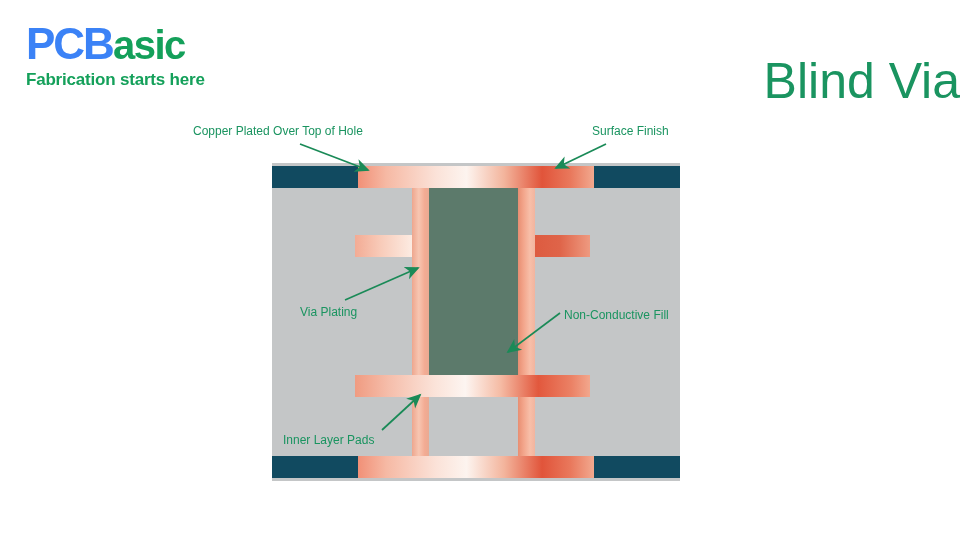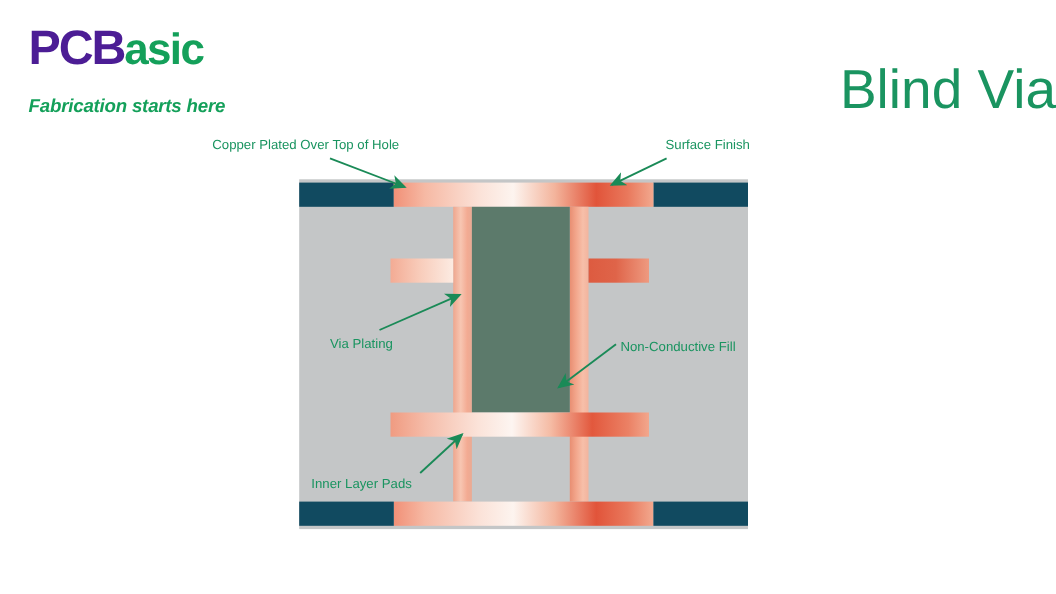--- a/index.html
+++ b/index.html
@@ -32,36 +32,35 @@
   .logo-wordmark {
     font-size: 40px;
     line-height: 44px;
     letter-spacing: -1px;
     white-space: nowrap;
   }
   .logo-pcb {
     font-weight: bold;
     font-size: 44px;
     letter-spacing: -2px;
-    color: #4c1d95;
+    color: #3b82f6;
   }
   .logo-asic {
     font-weight: bold;
     font-size: 40px;
     letter-spacing: -1.5px;
     color: #14a05a;
   }
   .logo-tagline {
-    margin-top: 20px;
+    margin-top: 3px;
     font-size: 17px;
     font-weight: bold;
     color: #14a05a;
     letter-spacing: -0.2px;
     white-space: nowrap;
-    font-style: italic;
   }
 
   
   .page-title {
     position: absolute;
     left: 0;
     top: 52px;
     width: 960px;
     text-align: right;
     font-size: 50px;
@@ -184,21 +183,21 @@
 
   
   .label {
     position: absolute;
     font-size: 12px;
     color: #1a9460;
     white-space: nowrap;
     letter-spacing: 0px;
   }
   .lbl-copper-top { left: 193px; top: 124px; }
-  .lbl-surface    { left: 605px; top: 124px; }
+  .lbl-surface    { left: 592px; top: 124px; }
   .lbl-via        { left: 300px; top: 305px; }
   .lbl-nonconduct { left: 564px; top: 308px; }
   .lbl-inner      { left: 283px; top: 433px; }
 
   svg.leaders {
     position: absolute;
     left: 0;
     top: 0;
     width: 960px;
     height: 540px;

